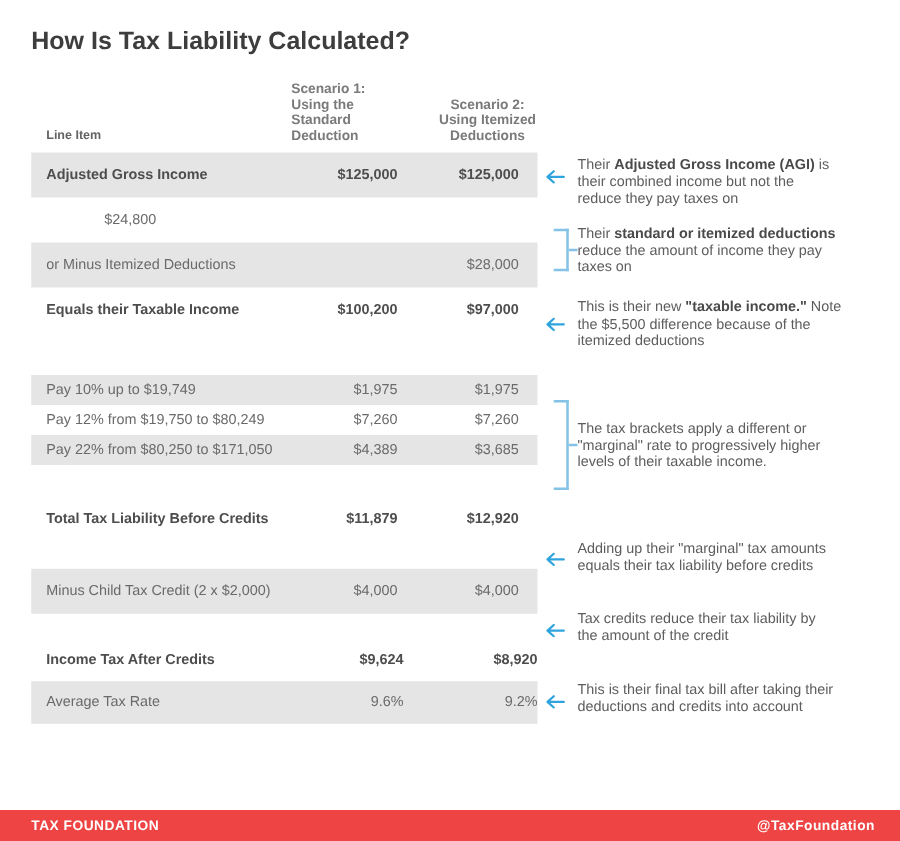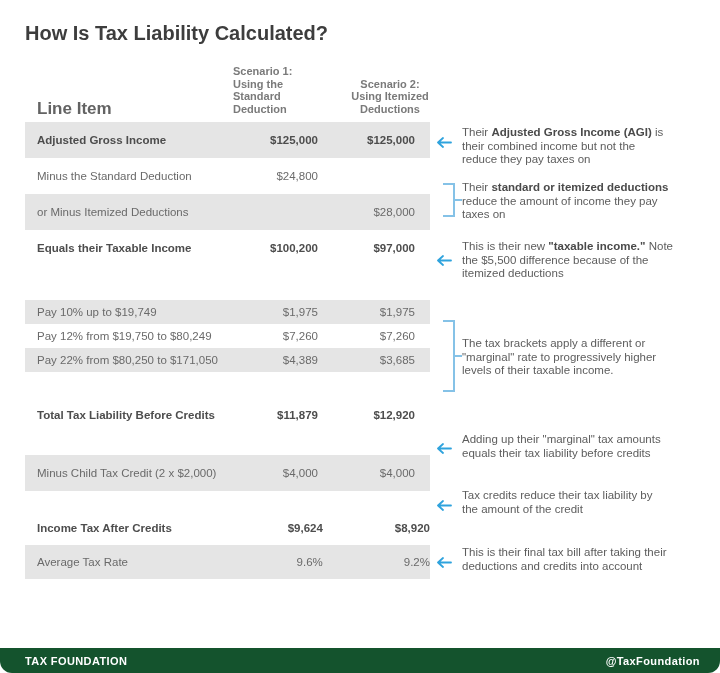--- a/index.html
+++ b/index.html
@@ -1,25 +1,25 @@
 <!DOCTYPE html>
 <html><head>
 <meta charset="utf-8">
 <style>
   html,body { margin:0; padding:0; background:#ffffff; }
   body { font-family:"Liberation Sans", sans-serif; }
-  .page { position:relative; width:720px; height:673px; background:#ffffff; overflow:hidden;border-radius:12px; }
+  .page { position:relative; width:720px; height:673px; background:#ffffff; overflow:hidden; }
 
   .title { position:absolute; left:25px; top:22px; margin:0; font-size:20px; font-weight:700; color:#3d3d3d; }
 
   
   .table { position:absolute; left:25px; top:65px; width:405px; }
   .thead { position:relative; height:57px; }
   .th { position:absolute; bottom:7px; font-size:11px; line-height:12.5px; font-weight:700; color:#7a7a7a; }
-  .th-line-item { left:12px; font-size:17px; color:#636363; }
+  .th-line-item { left:12px; font-size:10px; color:#636363; }
   .th-s1 { left:208px; width:110px; }
   .th-s2 { left:300px; width:130px; text-align:center; }
 
   .row { display:flex; align-items:center; }
   .g1 .row, .g3 .row, .g4 .row { height:36px; }
   .g2 .row { height:24px; }
   .g5 .row { height:34px;gap:13px; }
   .g1 { margin-bottom:34px; }
   .g2 { margin-bottom:25px; }
   .g3 { margin-bottom:22px; }
@@ -46,21 +46,21 @@
   .c6 { top:497px; } .t6 { top:489px; }
   .c7 { top:554px; } .t7 { top:546px; }
   .bracket { box-sizing:border-box; position:relative; width:12px;
              border:2px solid #85c2e7; border-left:none; }
   .bracket:after { content:""; position:absolute; right:-9px; top:50%; margin-top:-1px;
                    width:7px; height:2px; background:#85c2e7; }
   .c2 .bracket { height:34px; }
   .c4 .bracket { height:72px; }
 
   
-  .footer { position:absolute; left:0; bottom:0; width:720px; height:25px; background:#14532d;
+  .footer { position:absolute; left:0; bottom:0; width:720px; height:25px; background:#ef4444;
             display:flex; align-items:center; justify-content:space-between;
             box-sizing:border-box; padding:0 20px 0 25px; }
   .footer span { color:#ffffff; font-size:11px; font-weight:700; letter-spacing:0.4px; }
 </style>
 </head>
 <body>
 
 <div class="page">
   <h1 class="title">How Is Tax Liability Calculated?</h1>
 
@@ -71,21 +71,20 @@
       <div class="th th-s2" id="th-s2">Scenario 2:<br>Using Itemized<br>Deductions</div>
     </div>
     <div id="table-body">
         <div class="group g1">
           <div class="row shaded bold">
             <div class="cell label">Adjusted Gross Income</div>
             <div class="cell val s1">$125,000</div>
             <div class="cell val s2">$125,000</div>
           </div>
           <div class="row">
-            <div class="cell label">Minus the Standard Deduction</div>
             <div class="cell val s1">$24,800</div>
             <div class="cell val s2"></div>
           </div>
           <div class="row shaded">
             <div class="cell label">or Minus Itemized Deductions</div>
             <div class="cell val s1"></div>
             <div class="cell val s2">$28,000</div>
           </div>
           <div class="row bold">
             <div class="cell label">Equals their Taxable Income</div>

